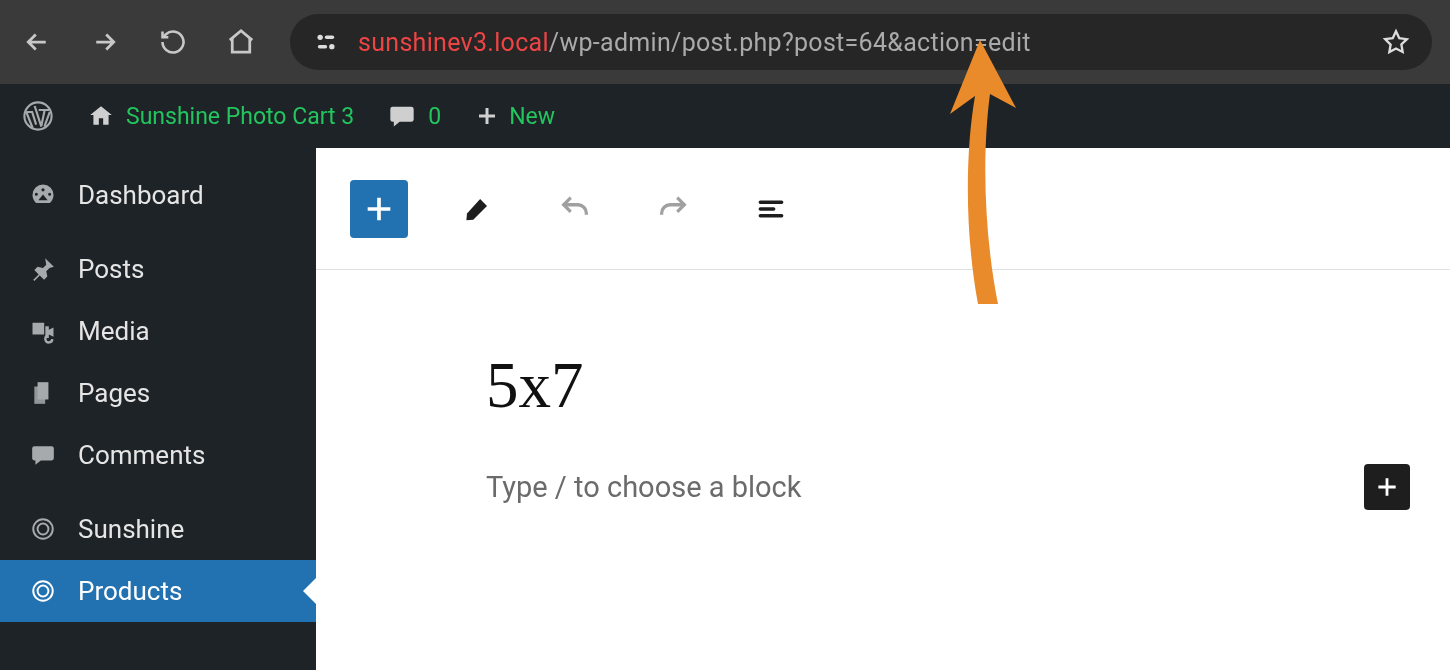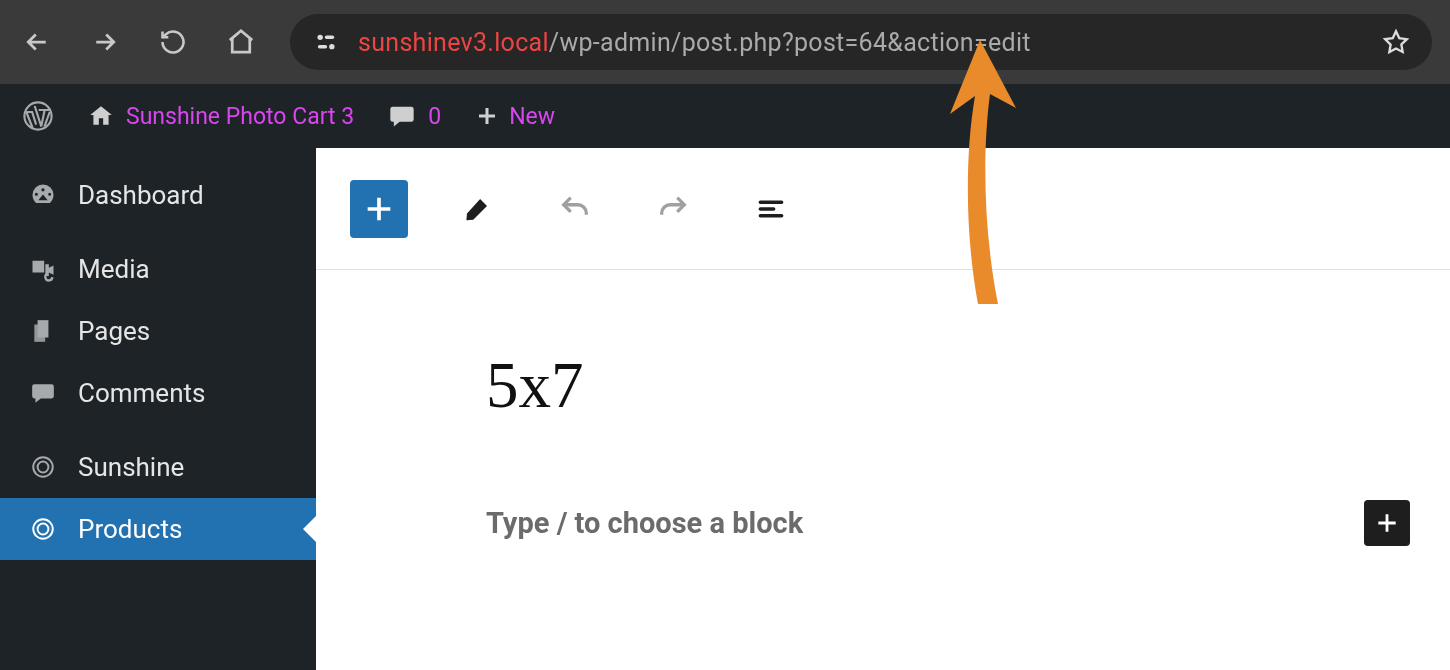--- a/index.html
+++ b/index.html
@@ -70,21 +70,21 @@
   padding: 0 16px;
   gap: 22px;
   color: #f0f0f1;
   font-size: 23px;
 }
 .wp-adminbar .ab-item {
   display: flex;
   align-items: center;
   gap: 10px;
   padding: 0 6px;
-  color: #d946ef;
+  color: #22c55e;
 }
 .wp-adminbar .ab-item.site { gap: 12px; }
 .wp-adminbar .count { margin-left: 2px; }
 
 
 .lower {
   display: flex;
   height: calc(670px - 84px - 64px);
   position: relative;
 }
@@ -162,27 +162,26 @@
   position: relative;
 }
 .post-title {
   font-family: Liberation Serif, serif;
   font-size: 65px;
   font-weight: 400;
   color: #111;
   line-height: 1.1;
 }
 .block-placeholder {
-  margin-top: 78px;
+  margin-top: 42px;
   font-size: 29px;
   color: #6b6b6b;
   display: flex;
   align-items: center;
   justify-content: space-between;
-  font-weight: bold;
 }
 .inline-add {
   width: 46px;
   height: 46px;
   background: #1e1e1e;
   color:#fff;
   display:flex;
   align-items:center;
   justify-content:center;
   border-radius:4px;
@@ -288,20 +287,28 @@
       <span class="mi-icon">
         <svg width="28" height="28" viewBox="0 0 24 24" fill="currentColor">
             <path d="M12 3a9 9 0 0 0-9 9 9 9 0 0 0 3.1 6.8h11.8A9 9 0 0 0 21 12a9 9 0 0 0-9-9zm0 3.2a1.4 1.4 0 1 1 0 2.8 1.4 1.4 0 0 1 0-2.8zM6.3 10a1.3 1.3 0 1 1 0 2.6 1.3 1.3 0 0 1 0-2.6zm11.4 0a1.3 1.3 0 1 1 0 2.6 1.3 1.3 0 0 1 0-2.6zM12 11.5l4 5H8z"></path>
           </svg>
       </span>
       <span>Dashboard</span>
     </div>
     <div class="sep"></div>
     <div class="menu-item">
       <span class="mi-icon">
+        <svg width="26" height="26" viewBox="0 0 24 24" fill="currentColor">
+            <path d="m14 2 8 8-4 1-3 3 1 5-3 3-4-4-5 5-1-1 5-5-4-4 3-3 5 1 3-3z"></path>
+          </svg>
+      </span>
+      <span>Posts</span>
+    </div>
+    <div class="menu-item">
+      <span class="mi-icon">
         <svg width="28" height="28" viewBox="0 0 24 24" fill="currentColor">
             <path d="M3 5h10v10H3zM14 8h3v3l4-2v8l-4-2v3h-3z"></path>
             <path d="M16 16a3 3 0 1 0 4 3" fill="none" stroke="currentColor" stroke-width="2"></path>
           </svg>
       </span>
       <span>Media</span>
     </div>
     <div class="menu-item">
       <span class="mi-icon">
         <svg width="26" height="26" viewBox="0 0 24 24" fill="currentColor">

